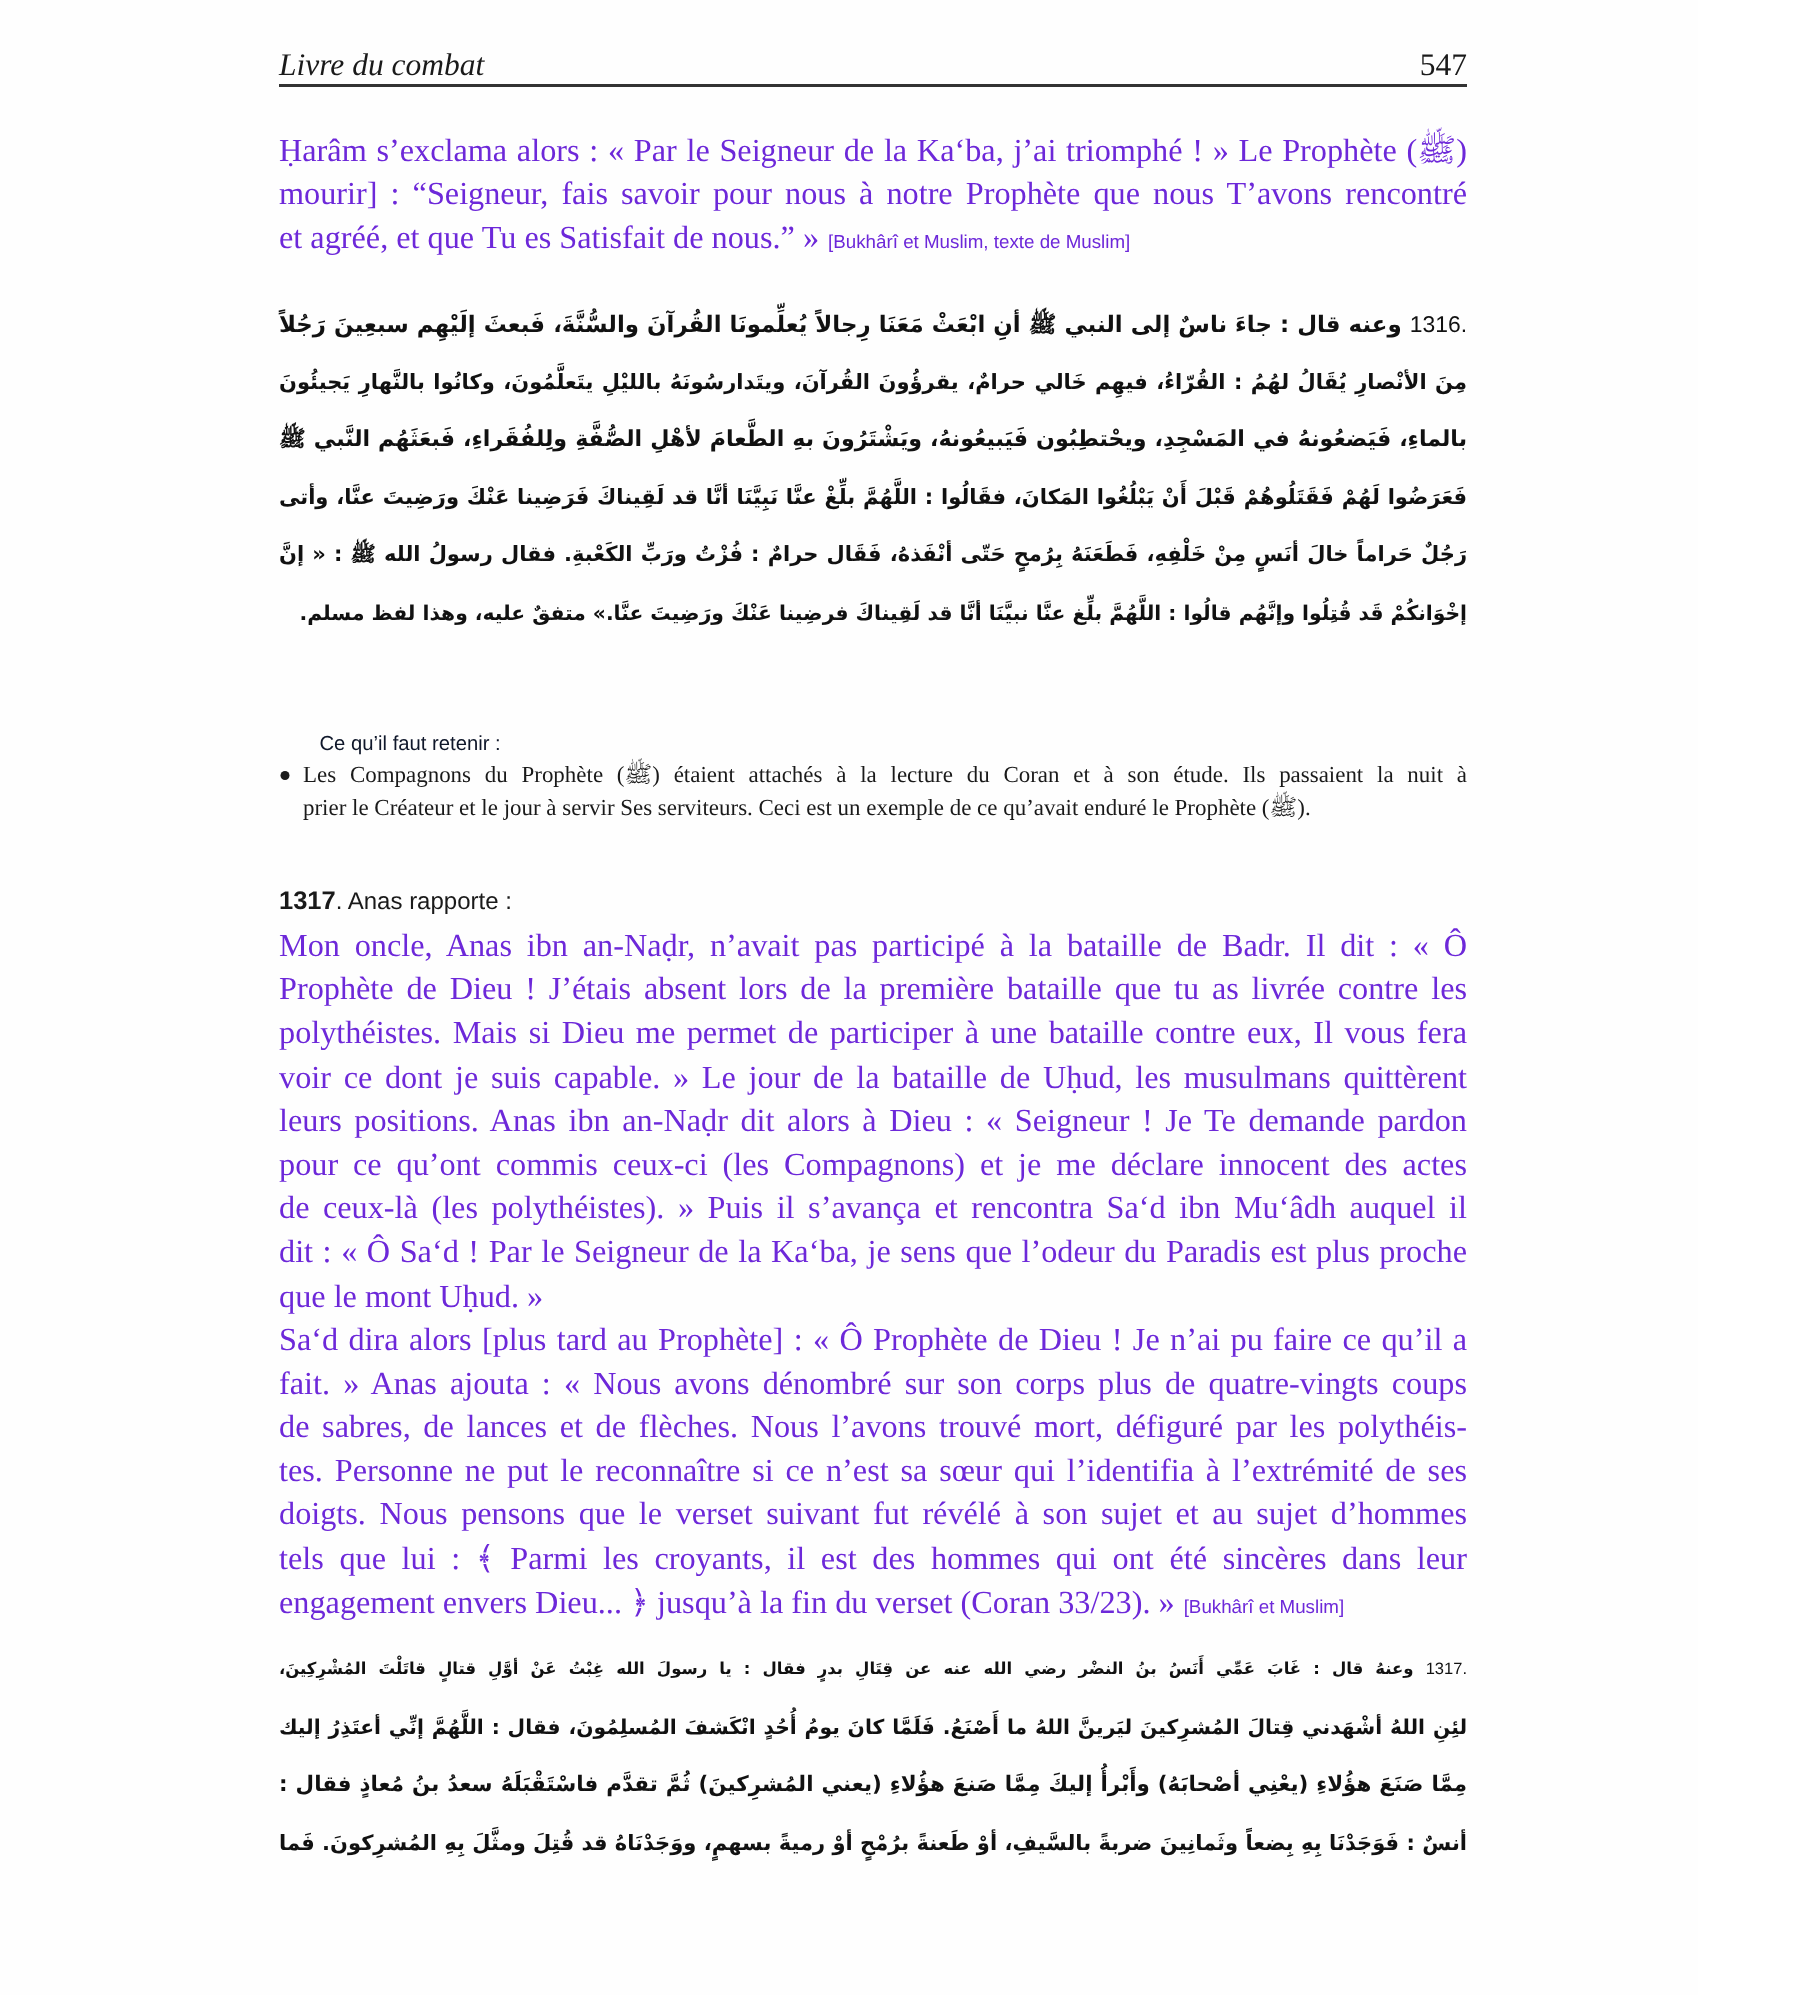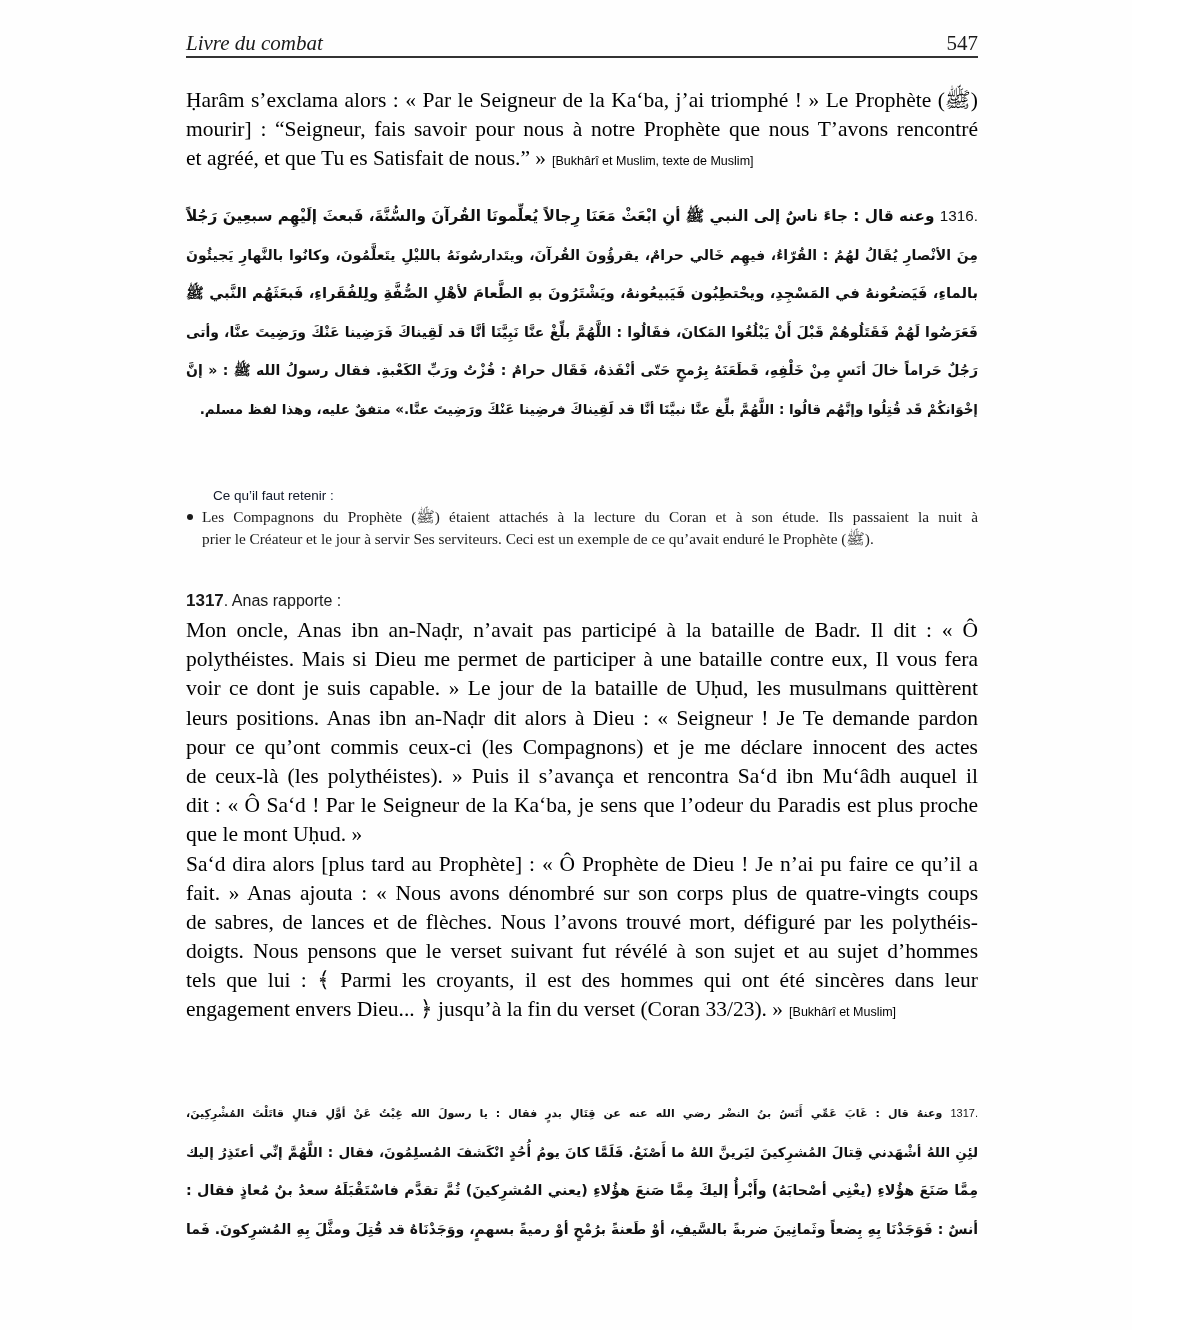--- a/index.html
+++ b/index.html
@@ -43,21 +43,21 @@
       width: 792px;
     }
     .fr-line {
       font-family: "Liberation Serif", "DejaVu Serif", serif;
       font-size: 21.5px;
       line-height: 29.2px;
       height: 29.2px;
       white-space: nowrap;
       text-align: justify;
       text-align-last: justify;
-      color: #000000;
+      color: #6d28d9;
     }
     .fr-line.last { text-align-last: left; }
     .src {
       font-family: "Liberation Sans", "DejaVu Sans", sans-serif;
       font-size: 12.5px;
       margin-left: 6px;
       letter-spacing: 0;
     }
     .ar-line {
       direction: rtl;
@@ -146,30 +146,32 @@
       <span>Les Compagnons du Prophète (ﷺ) étaient attachés à la lecture du Coran et à son étude. Ils passaient la nuit à</span>
     </div>
     <div class="bullet-line last">prier le Créateur et le jour à servir Ses serviteurs. Ceci est un exemple de ce qu’avait enduré le Prophète (ﷺ).</div>
   </div>
 
   <div class="block" style="top:590px;">
     <div class="hadith-head"><span class="num">1317</span><span>. Anas rapporte :</span></div>
   </div>
   <div class="block" style="top:616px;">
     <div class="fr-line">Mon oncle, Anas ibn an-Naḍr, n’avait pas participé à la bataille de Badr. Il dit : « Ô</div>
+    <div class="fr-line">Prophète de Dieu ! J’étais absent lors de la première bataille que tu as livrée contre les</div>
     <div class="fr-line">polythéistes. Mais si Dieu me permet de participer à une bataille contre eux, Il vous fera</div>
     <div class="fr-line">voir ce dont je suis capable. » Le jour de la bataille de Uḥud, les musulmans quittèrent</div>
     <div class="fr-line">leurs positions. Anas ibn an-Naḍr dit alors à Dieu : « Seigneur ! Je Te demande pardon</div>
     <div class="fr-line">pour ce qu’ont commis ceux-ci (les Compagnons) et je me déclare innocent des actes</div>
     <div class="fr-line">de ceux-là (les polythéistes). » Puis il s’avança et rencontra Sa‘d ibn Mu‘âdh auquel il</div>
     <div class="fr-line">dit : « Ô Sa‘d ! Par le Seigneur de la Ka‘ba, je sens que l’odeur du Paradis est plus proche</div>
     <div class="fr-line last">que le mont Uḥud. »</div>
     <div class="fr-line">Sa‘d dira alors [plus tard au Prophète] : « Ô Prophète de Dieu ! Je n’ai pu faire ce qu’il a</div>
     <div class="fr-line">fait. » Anas ajouta : « Nous avons dénombré sur son corps plus de quatre-vingts coups</div>
     <div class="fr-line">de sabres, de lances et de flèches. Nous l’avons trouvé mort, défiguré par les polythéis-</div>
+    <div class="fr-line">tes. Personne ne put le reconnaître si ce n’est sa sœur qui l’identifia à l’extrémité de ses</div>
     <div class="fr-line">doigts. Nous pensons que le verset suivant fut révélé à son sujet et au sujet d’hommes</div>
     <div class="fr-line">tels que lui : ﴾ Parmi les croyants, il est des hommes qui ont été sincères dans leur</div>
     <div class="fr-line last"><span>engagement envers Dieu... ﴿ jusqu’à la fin du verset (Coran 33/23). »</span><span class="src">[Bukhârî et Muslim]</span></div>
   </div>
 
   <div class="block" style="top:1094px;">
     <div class="ar-line" style="font-size: 11px;"><span class="ar-num">1317.</span> <span>وعنهُ قال : غَابَ عَمِّي أَنَسُ بنُ النضْر رضي الله عنه عن قِتَالِ بدرٍ فقال : يا رسولَ الله غِبْتُ عَنْ أوَّلِ قتالٍ قاتَلْتَ المُشْرِكِينَ،</span></div>
     <div class="ar-line" style="font-size: 13.5px;">لئِنِ اللهُ أشْهَدني قِتالَ المُشرِكينَ ليَرينَّ اللهُ ما أَصْنَعُ. فَلَمَّا كانَ يومُ أُحُدٍ انْكَشفَ المُسلِمُونَ، فقال : اللَّهُمَّ إنِّي أعتَذِرُ إليك</div>
     <div class="ar-line" style="font-size: 14.25px;">مِمَّا صَنَعَ هؤُلاءِ (يعْنِي أصْحابَهُ) وأَبْرأُ إليكَ مِمَّا صَنعَ هؤُلاءِ (يعني المُشرِكينَ) ثُمَّ تقدَّم فاسْتَقْبَلَهُ سعدُ بنُ مُعاذٍ فقال :</div>
     <div class="ar-line" style="font-size: 14px;">أنسٌ : فَوَجَدْنَا بِهِ بِضعاً وثَمانِينَ ضربةً بالسَّيفِ، أوْ طَعنةً برُمْحٍ أوْ رميةً بسهمٍ، ووَجَدْنَاهُ قد قُتِلَ ومثَّلَ بِهِ المُشرِكونَ. فَما</div>

